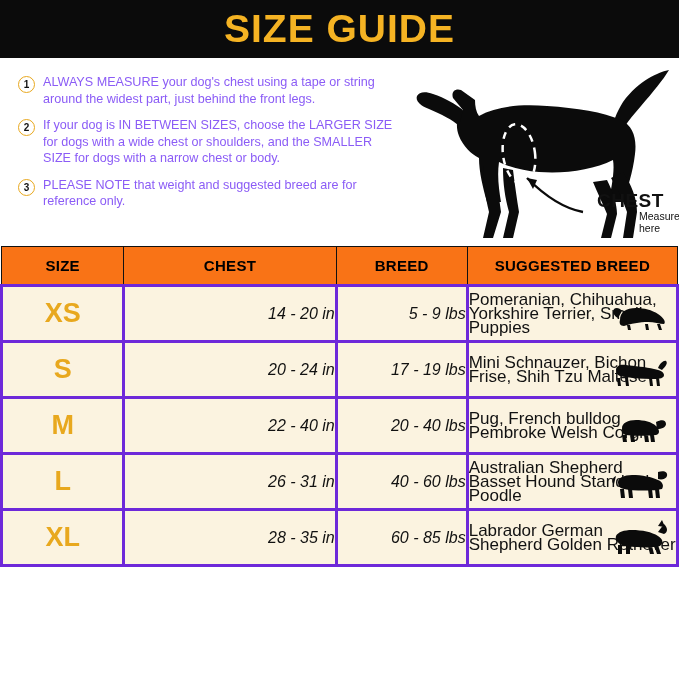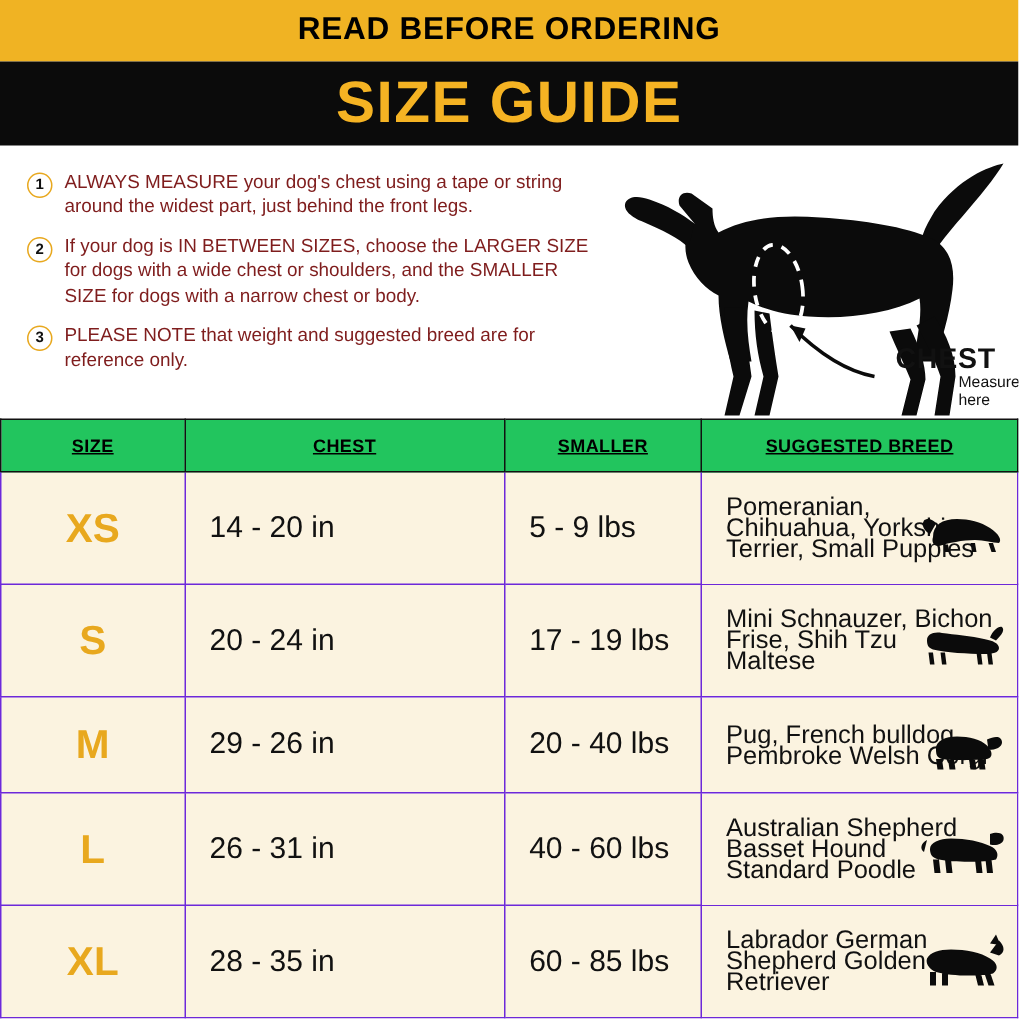--- a/index.html
+++ b/index.html
@@ -44,71 +44,71 @@
   }
   .inst-row { display:flex; margin-bottom: 10px; }
   .num {
     flex: 0 0 auto;
     width: 17px; height:17px; border-radius:50%;
     border: 1.5px solid #E8A81E;
     color:#111; font-size:10px; font-weight:bold;
     display:flex; align-items:center; justify-content:center;
     margin-right: 8px; margin-top: 2px;
   }
-  .inst-text { font-size: 12.6px; line-height: 16.5px; color:#7f1d1d; }
+  .inst-text { font-size: 12.6px; line-height: 16.5px; color:#8b5cf6; }
 
   .dog-art {
     position:absolute; right: 6px; top: 4px; width: 272px; height: 180px;
   }
   .chest-label {
     position:absolute;
     left: 196px; top: 128px;
     text-align:left;
   }
   .chest-label .big { font-size: 19px; font-weight:bold; color:#111; letter-spacing:.5px;}
   .chest-label .small { font-size: 10.5px; color:#111; margin-top:-2px;margin-left:42px;}
 
   
   table.size-table {
     width: 679px;
     border-collapse: collapse;
     table-layout: fixed;
   }
   table.size-table th {
-    background: #22c55e;
+    background: #f97316;
     color:#000;
-    font-size: 12px;
+    font-size: 15px;
     font-weight: bold;
     padding: 10px 0;
     border: 1px solid #111;
     letter-spacing:.3px;
-    text-decoration:underline;
   }
   table.size-table td {
-    border: 1px solid #6d28d9;
+    border: 3px solid #6d28d9;
     background: #FBF3E0;
-    padding: 16px;
+    padding: 0;
     vertical-align: middle;
   }
   .c-size   { width: 114px; }
   .c-chest  { width: 198px; }
   .c-weight { width: 122px; }
   .c-breed  { width: 196px; }
 
   td.size-cell {
     text-align:center;
     font-size: 27px;
     font-weight: bold;
     color:#E8A81E;
     height: 56px;
   }
   td.chest-cell, td.weight-cell {
-    text-align:left;
-    font-size: 20px;
+    text-align:right;
+    font-size: 16px;
     color:#111;
+    font-style:italic;
   }
   td.breed-cell {
     position:relative;
     padding: 5px 70px 5px 8px;
     font-size: 17px;
     line-height: 14px;
     color:#111;
   }
   .breed-silhouette {
     position:absolute;
@@ -116,23 +116,20 @@
     transform: translateY(-50%);
     width: 62px; height: 40px;
   }
   .breed-silhouette svg { display:block; width:100%; height:100%; }
 </style>
 </head>
 <body>
 
 <div class="page">
 
-  <div class="header-top">
-    <div class="txt">READ BEFORE ORDERING</div>
-  </div>
   <div class="header-black">
     <div class="txt">SIZE GUIDE</div>
   </div>
 
   <div class="mid">
 
     <div class="instructions">
 
       <div class="inst-row">
         <div class="num">1</div>
@@ -177,21 +174,21 @@
       </div>
     </div>
 
   </div>
 
   <table class="size-table">
     <thead>
       <tr>
         <th class="c-size">SIZE</th>
         <th class="c-chest">CHEST</th>
-        <th class="c-weight">SMALLER</th>
+        <th class="c-weight">BREED</th>
         <th class="c-breed">SUGGESTED BREED</th>
       </tr>
     </thead>
     <tbody>
 
       <tr>
         <td class="size-cell">XS</td>
         <td class="chest-cell">14 - 20 in</td>
         <td class="weight-cell">5 - 9 lbs</td>
         <td class="breed-cell">
@@ -213,21 +210,21 @@
           <span class="breed-silhouette">
             <svg viewBox="0 0 62 40">
                 <path fill="#0b0b0b" d="M8,20 C8,16 12,14 18,15 C26,16 38,17 46,19 C52,20 56,22 56,25 C56,28 52,29 46,29 C36,29 20,28 12,26 C9,25 8,23 8,20 Z M54,20 C58,16 60,13 58,11 C56,10 52,13 50,18 Z M12,28 l1,8 h-3 l-1,-8 Z M20,28 l1,8 h-3 l-1,-8 Z M44,28 l1,8 h-3 l-1,-8 Z M51,28 l1,8 h-3 l-1,-8 Z"></path>
               </svg>
           </span>
         </td>
       </tr>
 
       <tr>
         <td class="size-cell">M</td>
-        <td class="chest-cell">29 - 26 in</td>
+        <td class="chest-cell">22 - 40 in</td>
         <td class="weight-cell">20 - 40 lbs</td>
         <td class="breed-cell">
           <span>Pug, French bulldog Pembroke Welsh Corgi</span>
           <span class="breed-silhouette">
             <svg viewBox="0 0 62 40">
                 <path fill="#0b0b0b" d="M14,22 C14,17 20,14 28,14 C36,14 44,16 48,20 C52,24 52,28 48,29 C40,30 24,30 18,29 C14,28 14,25 14,22 Z M48,16 C54,13 58,14 58,18 C58,21 54,23 49,23 Z M18,29 l1,7 h-4 l-1,-7 Z M26,29 l1,7 h-4 l-1,-7 Z M40,29 l1,7 h-4 l-1,-7 Z M46,29 l1,7 h-4 l-1,-7 Z"></path>
               </svg>
           </span>
         </td>
       </tr>

